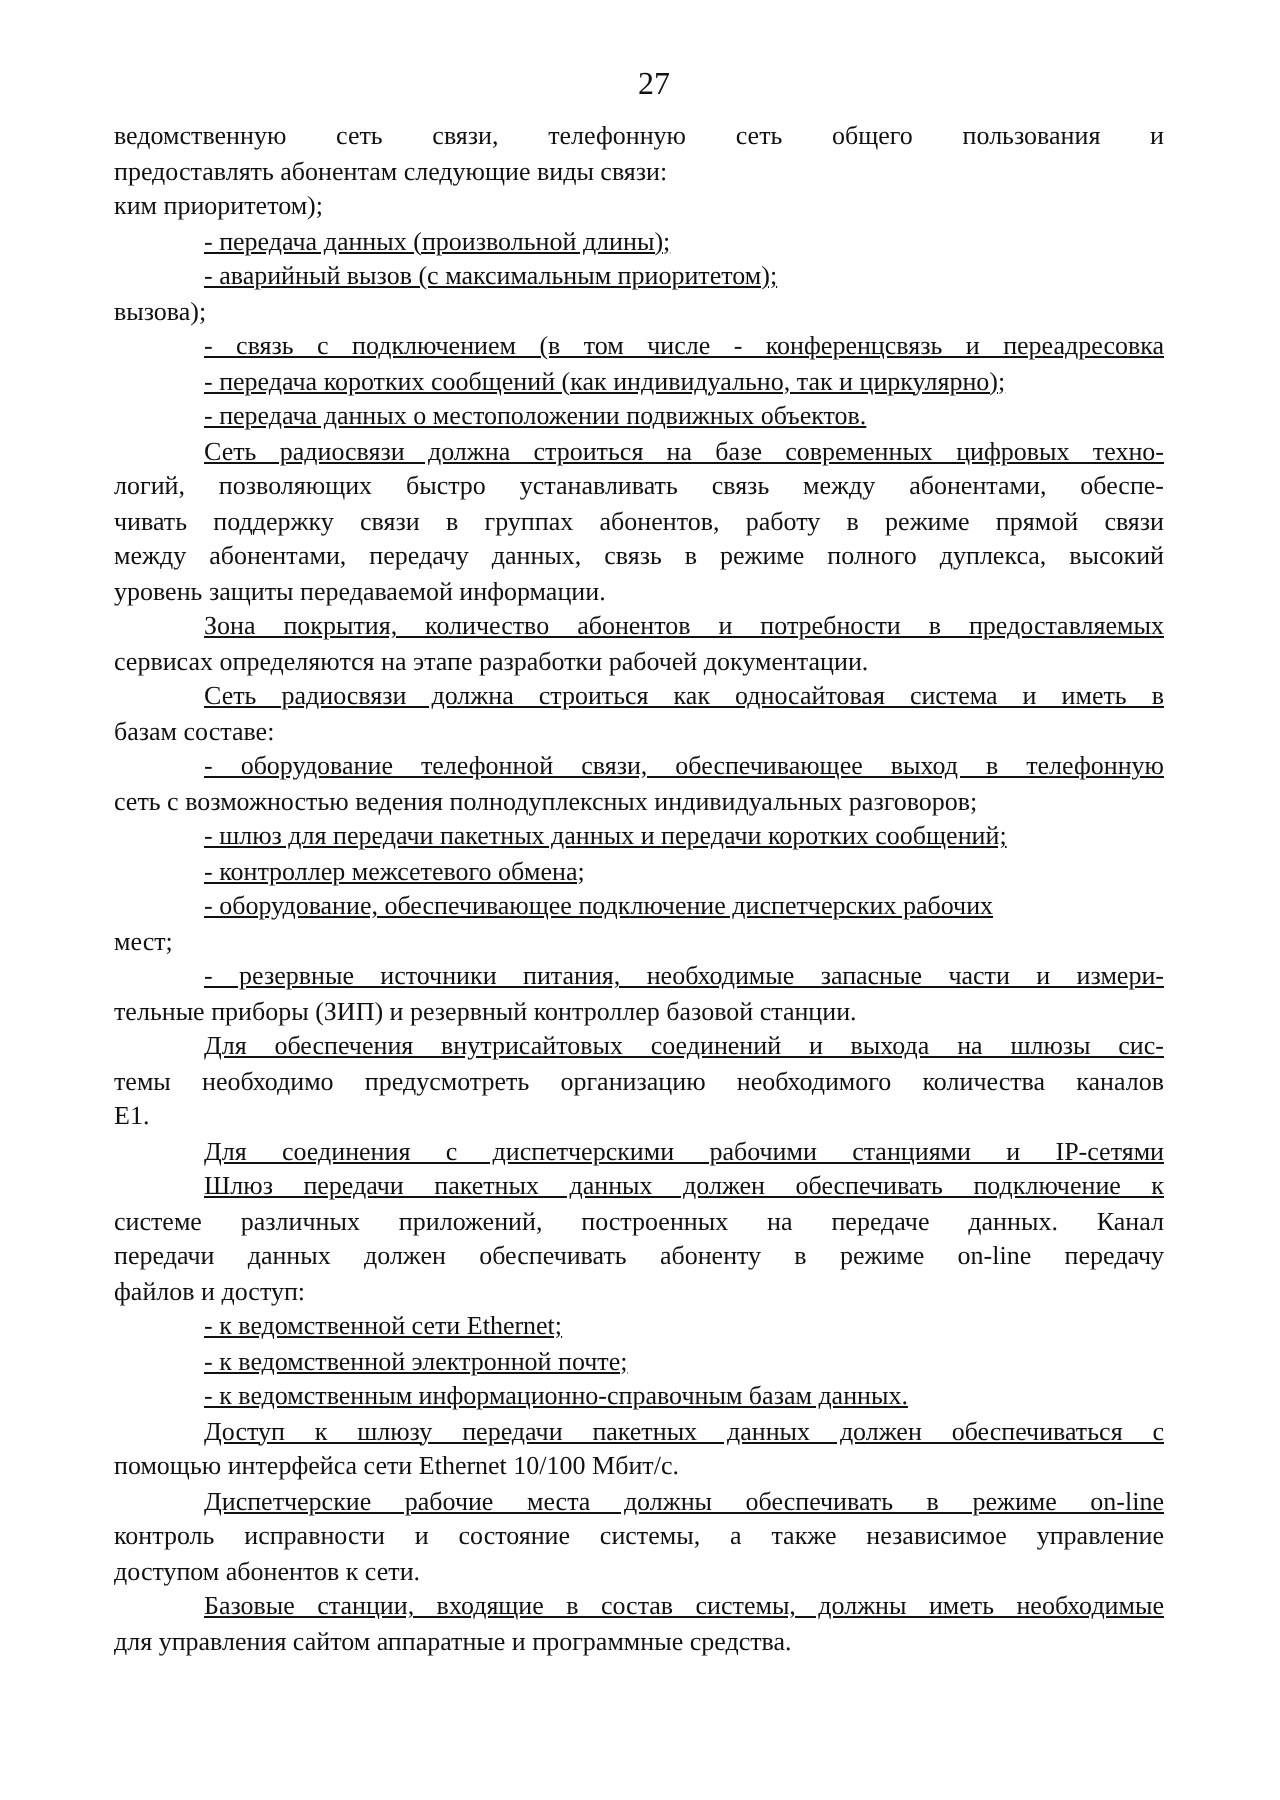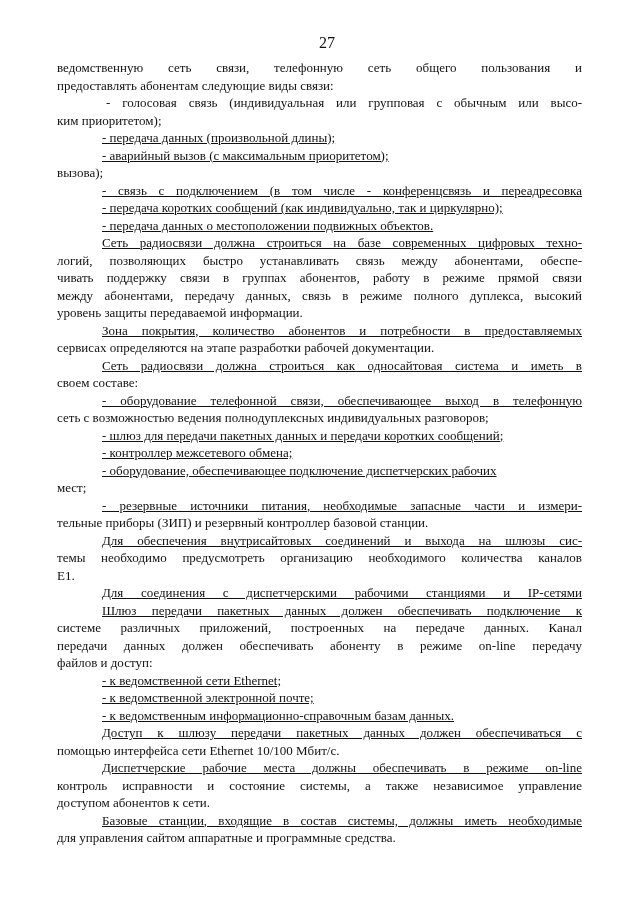--- a/index.html
+++ b/index.html
@@ -50,37 +50,36 @@
   }
 </style>
 </head>
 <body>
 
 <div class="page-number">27</div>
 
 <div class="content">
   <div class="line justify">ведомственную сеть связи, телефонную сеть общего пользования и</div>
   <div class="line">предоставлять абонентам следующие виды связи:</div>
-  <div class="line indent-deep justify">- голосовая связь (индивидуальная или групповая с обычным или высо-</div>
   <div class="line">ким приоритетом);</div>
   <div class="line indent">- передача данных (произвольной длины);</div>
   <div class="line indent">- аварийный вызов (с максимальным приоритетом);</div>
   <div class="line">вызова);</div>
   <div class="line indent justify">- связь с подключением (в том числе - конференцсвязь и переадресовка</div>
   <div class="line indent">- передача коротких сообщений (как индивидуально, так и циркулярно);</div>
   <div class="line indent">- передача данных о местоположении подвижных объектов.</div>
   <div class="line indent justify">Сеть радиосвязи должна строиться на базе современных цифровых техно-</div>
   <div class="line justify">логий, позволяющих быстро устанавливать связь между абонентами, обеспе-</div>
   <div class="line justify">чивать поддержку связи в группах абонентов, работу в режиме прямой связи</div>
   <div class="line justify">между абонентами, передачу данных, связь в режиме полного дуплекса, высокий</div>
   <div class="line">уровень защиты передаваемой информации.</div>
   <div class="line indent justify">Зона покрытия, количество абонентов и потребности в предоставляемых</div>
   <div class="line">сервисах определяются на этапе разработки рабочей документации.</div>
   <div class="line indent justify">Сеть радиосвязи должна строиться как односайтовая система и иметь в</div>
-  <div class="line">своем составе:</div>
+  <div class="line">базам составе:</div>
   <div class="line indent justify">- оборудование телефонной связи, обеспечивающее выход в телефонную</div>
   <div class="line">сеть с возможностью ведения полнодуплексных индивидуальных разговоров;</div>
   <div class="line indent">- шлюз для передачи пакетных данных и передачи коротких сообщений;</div>
   <div class="line indent">- контроллер межсетевого обмена;</div>
   <div class="line indent">- оборудование, обеспечивающее подключение диспетчерских рабочих</div>
   <div class="line">мест;</div>
   <div class="line indent justify">- резервные источники питания, необходимые запасные части и измери-</div>
   <div class="line">тельные приборы (ЗИП) и резервный контроллер базовой станции.</div>
   <div class="line indent justify">Для обеспечения внутрисайтовых соединений и выхода на шлюзы сис-</div>
   <div class="line justify">темы необходимо предусмотреть организацию необходимого количества каналов</div>

